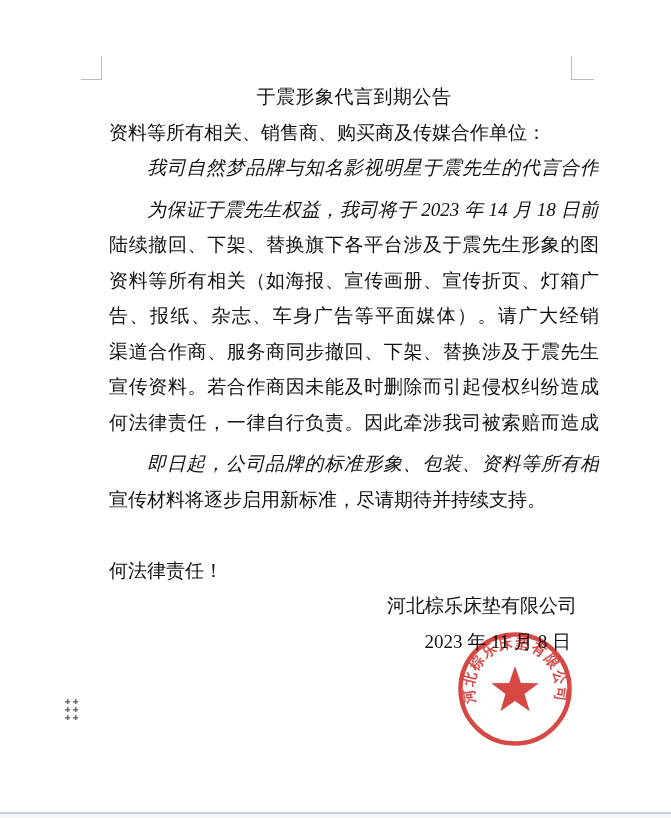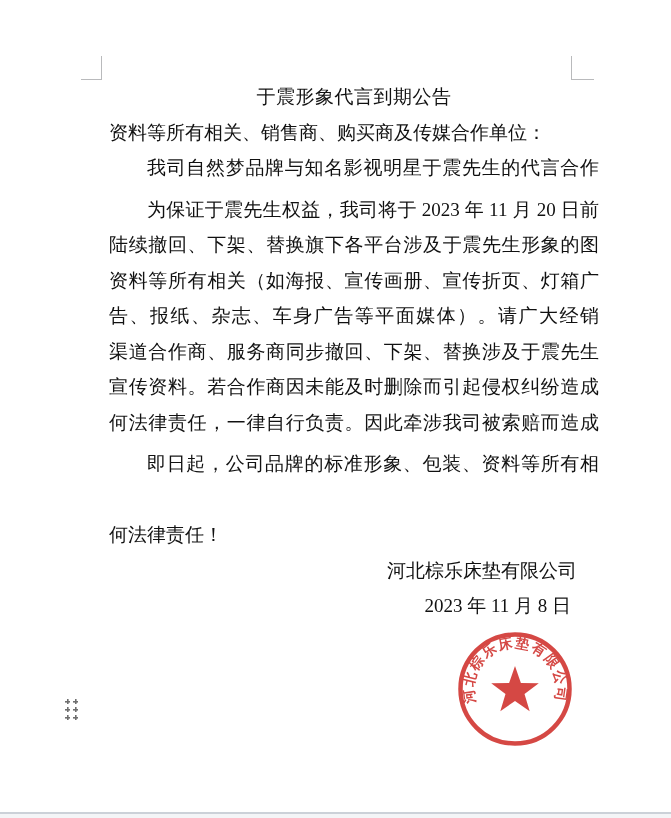--- a/index.html
+++ b/index.html
@@ -13,21 +13,21 @@
   
   .crop{position:absolute;width:20px;height:23px;}
   .crop.tl{left:81px;top:56px;border-right:1px solid #b9babc;border-bottom:1px solid #b9babc;}
   .crop.tr{left:571px;top:56px;width:22px;border-left:1px solid #b9babc;border-bottom:1px solid #b9babc;}
 
   
   .content{position:absolute;left:85px;top:79px;width:490px;font-size:19px;line-height:35.5px;margin-left:24px;}
   .ln{height:35.5px;white-space:nowrap;}
   .title{text-align:center;letter-spacing:.5px;}
   .fill{white-space:normal;text-align:justify;text-align-last:justify;overflow:hidden;}
-  .ind{padding-left:38px;}
+  .ind{padding-left:38px;font-style:italic;}
   .pgap{margin-top:6px;}
   .blank{height:35.5px;}
   .sig-company{text-align:right;padding-right:22px;}
   .sig-date{text-align:right;padding-right:28px;}
 
   
   .handle{position:absolute;left:65px;top:699px;display:grid;
     grid-template-columns:5px 5px;grid-template-rows:5px 5px 5px;gap:3px 3px;}
   .handle i{display:block;width:5px;height:5px;
     background:
@@ -49,28 +49,29 @@
 <div class="page">
 
   <div class="crop tl"></div>
   <div class="crop tr"></div>
 
   <div class="content">
     <div class="ln title">于震形象代言到期公告</div>
     <div class="ln">资料等所有相关、销售商、购买商及传媒合作单位：</div>
 
     <div class="ln fill ind">我司自然梦品牌与知名影视明星于震先生的代言合作</div>
-    <div class="ln fill ind pgap">为保证于震先生权益，我司将于 2023 年 11 月 20 日前</div>
+    <div class="ln fill ind pgap">为保证于震先生权益，我司将于 2023 年 14 月 18 日前</div>
     <div class="ln fill">陆续撤回、下架、替换旗下各平台涉及于震先生形象的图片、</div>
     <div class="ln fill">资料等所有相关（如海报、宣传画册、宣传折页、灯箱广</div>
     <div class="ln fill">告、报纸、杂志、车身广告等平面媒体）。请广大经销商、</div>
     <div class="ln fill">渠道合作商、服务商同步撤回、下架、替换涉及于震先生的</div>
     <div class="ln fill">宣传资料。若合作商因未能及时删除而引起侵权纠纷造成任</div>
     <div class="ln fill">何法律责任，一律自行负责。因此牵涉我司被索赔而造成我</div>
     <div class="ln fill ind pgap">即日起，公司品牌的标准形象、包装、资料等所有相关</div>
+    <div class="ln">宣传材料将逐步启用新标准，尽请期待并持续支持。</div>
 
     <div class="blank"></div>
 
     <div class="ln">何法律责任！</div>
     <div class="ln sig-company">河北棕乐床垫有限公司</div>
     <div class="ln sig-date">2023 年 11 月 8 日</div>
   </div>
 
   <div class="handle">
     <i></i>

